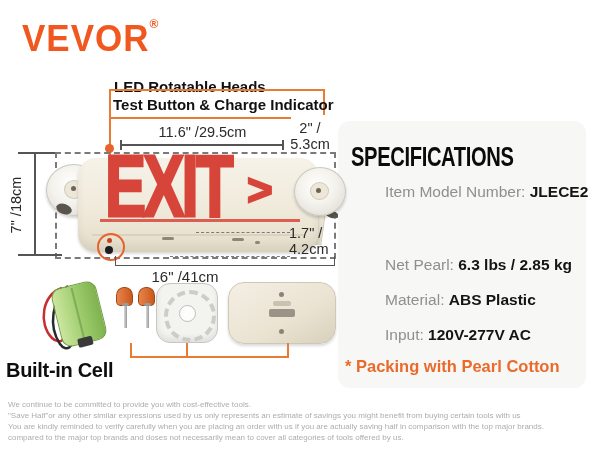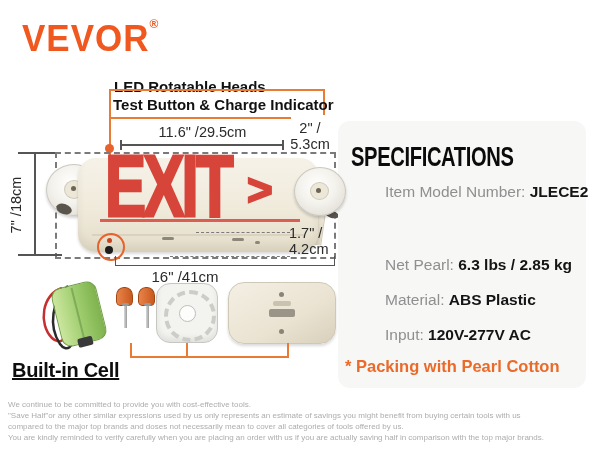--- a/index.html
+++ b/index.html
@@ -164,31 +164,31 @@
   </div>
   <div class="abs canopy">
     <div style="position:absolute;left:50px;top:9px;width:5px;height:5px;border-radius:50%;background:#8a8478;"></div>
     <div style="position:absolute;left:50px;top:46px;width:5px;height:5px;border-radius:50%;background:#8a8478;"></div>
     <div style="position:absolute;left:44px;top:18px;width:18px;height:5px;background:#C9C2B0;border-radius:2px;"></div>
     <div style="position:absolute;left:40px;top:26px;width:26px;height:8px;background:#9A9488;border-radius:2px;"></div>
   </div>
   <div class="abs kit-bracket"></div>
   <div class="abs kit-bracket-mid"></div>
 
-  <div class="abs item-label" style="left:12px;top:359px;text-decoration:underline;">Built-in Cell</div>
+  <div class="abs item-label" style="left:6px;top:359px;">Built-in Cell</div>
 
   <div class="abs spec-card">
     <div class="spec-title">SPECIFICATIONS</div>
     <div class="spec-row" style="top:62px;"><span class="lbl">Item Model Number: </span><span class="val">JLECE2</span></div>
     <div class="spec-row" style="top:135px;"><span class="lbl">Net Pearl: </span><span class="val">6.3 lbs / 2.85 kg</span></div>
     <div class="spec-row" style="top:170px;"><span class="lbl">Material: </span><span class="val">ABS Plastic</span></div>
     <div class="spec-row" style="top:205px;"><span class="lbl">Input: </span><span class="val">120V-277V AC</span></div>
     <div class="spec-note">* Packing with Pearl Cotton</div>
   </div>
 
   <div class="abs footer">
     <div>We continue to be committed to provide you with cost-effective tools.</div>
     <div>"Save Half"or any other similar expressions used by us only represents an estimate of savings you might benefit from buying certain tools with us</div>
+    <div>You are kindly reminded to verify carefully when you are placing an order with us if you are actually saving half in comparison with the top major brands.</div>
     <div>compared to the major top brands and doses not necessarily mean to cover all categories of tools offered by us.</div>
-    <div>You are kindly reminded to verify carefully when you are placing an order with us if you are actually saving half in comparison with the top major brands.</div>
   </div>
 
 </div>
 
 </body></html>

